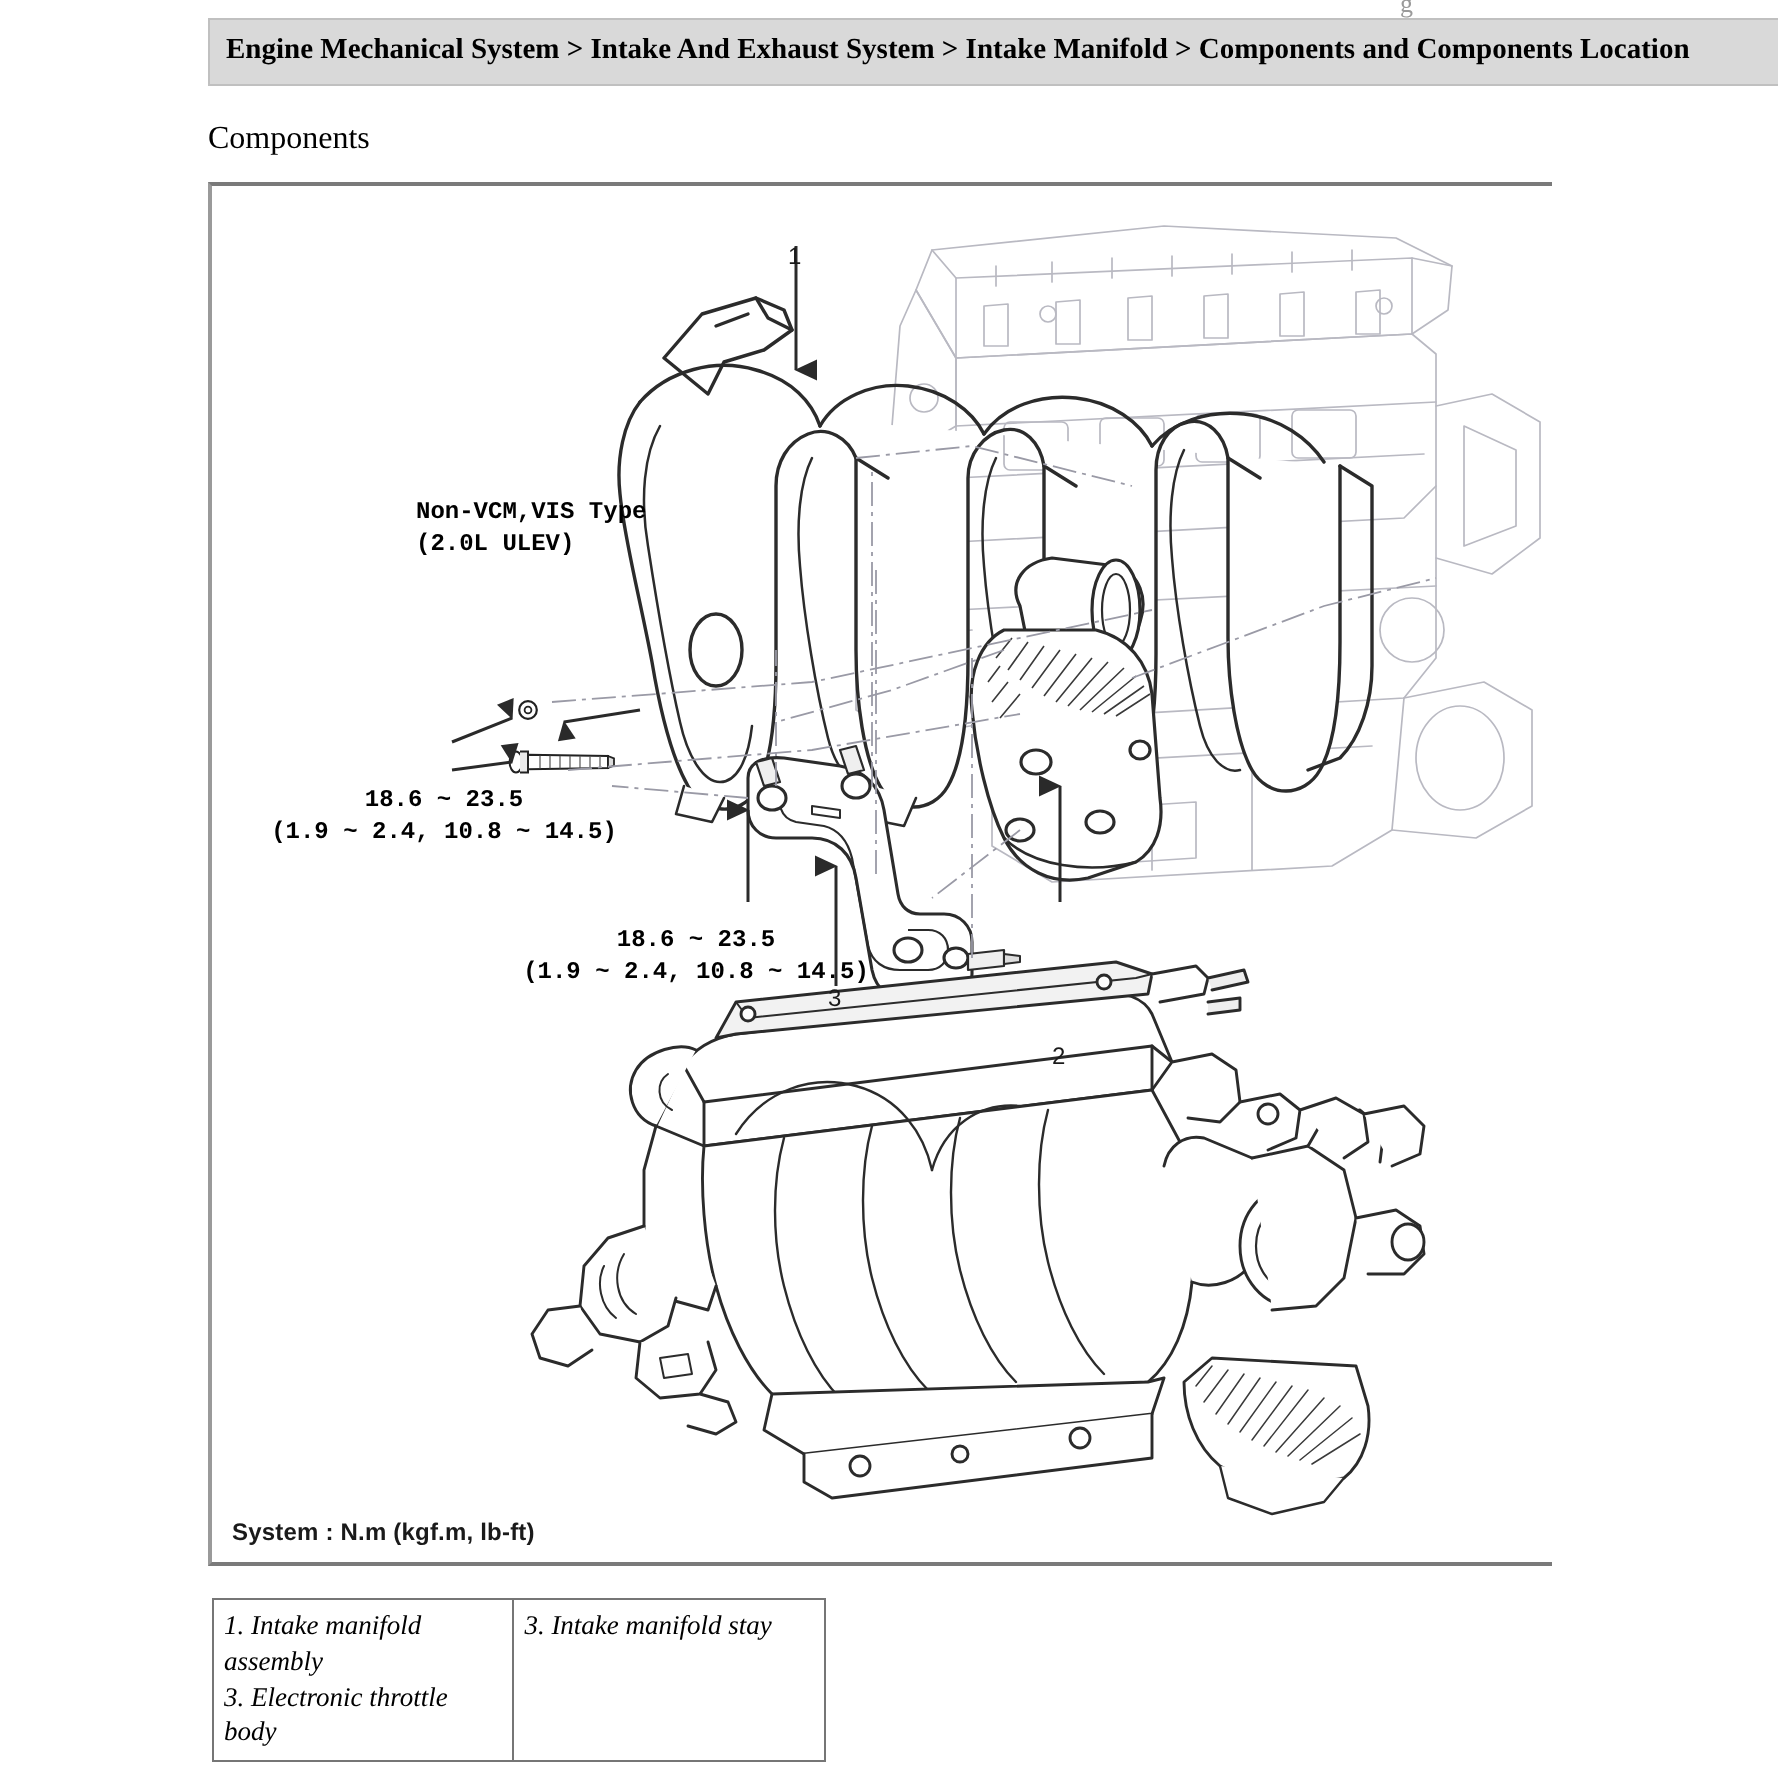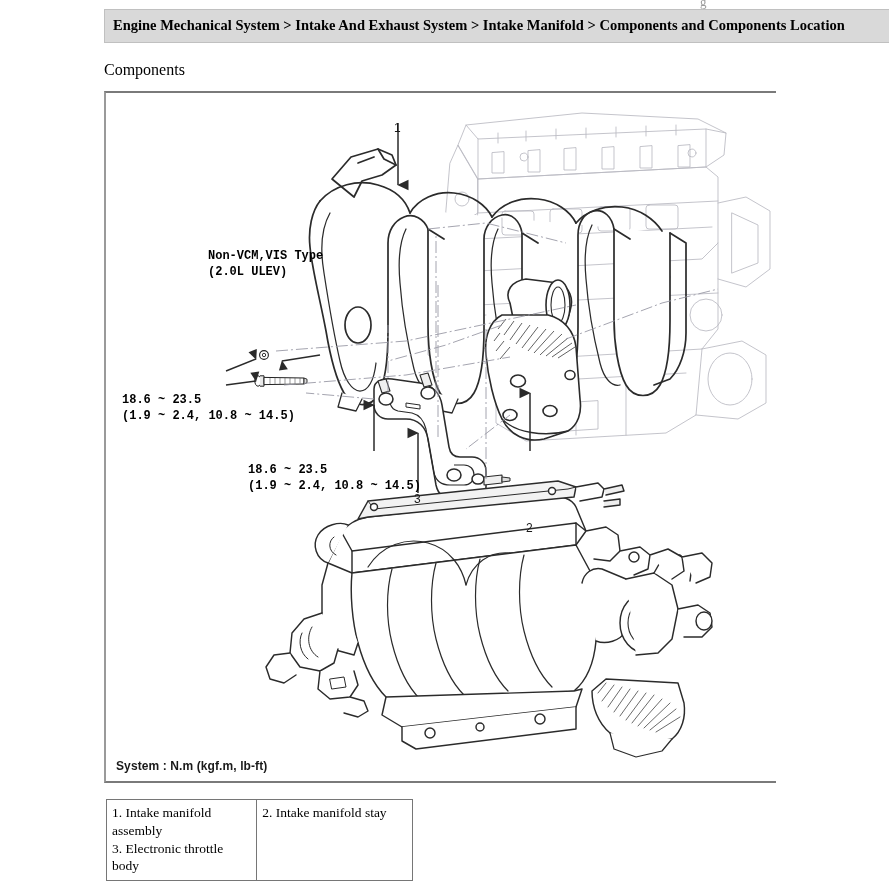--- a/index.html
+++ b/index.html
@@ -92,21 +92,21 @@
   
   .dlabel {
     position: absolute;
     font-family: Liberation Mono, monospace;
     font-weight: bold;
     font-size: 12px;
     color: #000;
     line-height: 1.33;
     white-space: pre;
   }
-  .dlabel.center { text-align: left; }
+  .dlabel.center { text-align: center; }
   .callout-num {
     position: absolute;
     font-family: "Liberation Sans", sans-serif;
     font-size: 12px;
     color: #1a1a1a;
   }
 
   
   .legend-table {
     position: absolute;
@@ -119,21 +119,21 @@
     background: #fff;
   }
   .legend-table td {
     border: 1px solid #767676;
     vertical-align: top;
     padding: 4px 5px 5px 5px;
     line-height: 1.32;
   }
   .legend-table td.c1 { width: 148px; }
   .legend-table td.c2 { width: 155px; }
-  .legend-table .entry { display: block; }
+  .legend-table .entry { display: block; font-style: italic; }
 </style>
 </head>
 <body>
 
 <div class="top-artifact">g</div>
 
 <div class="breadcrumb-bar">Engine Mechanical System &gt; Intake And Exhaust System &gt; Intake Manifold &gt; Components and Components Location</div>
 
 <div class="section-label">Components</div>
 
@@ -484,17 +484,17 @@
 </div>
 
 <table class="legend-table">
   <tbody>
       <tr>
     <td class="c1">
       <span class="entry">1. Intake manifold assembly</span>
       <span class="entry">3. Electronic throttle body</span>
     </td>
     <td class="c2">
-      <span class="entry">2. Intake manifold stay</span>
+      <span class="entry">3. Intake manifold stay</span>
     </td>
   </tr>
 </tbody>
   </table>
 
 </body></html>

